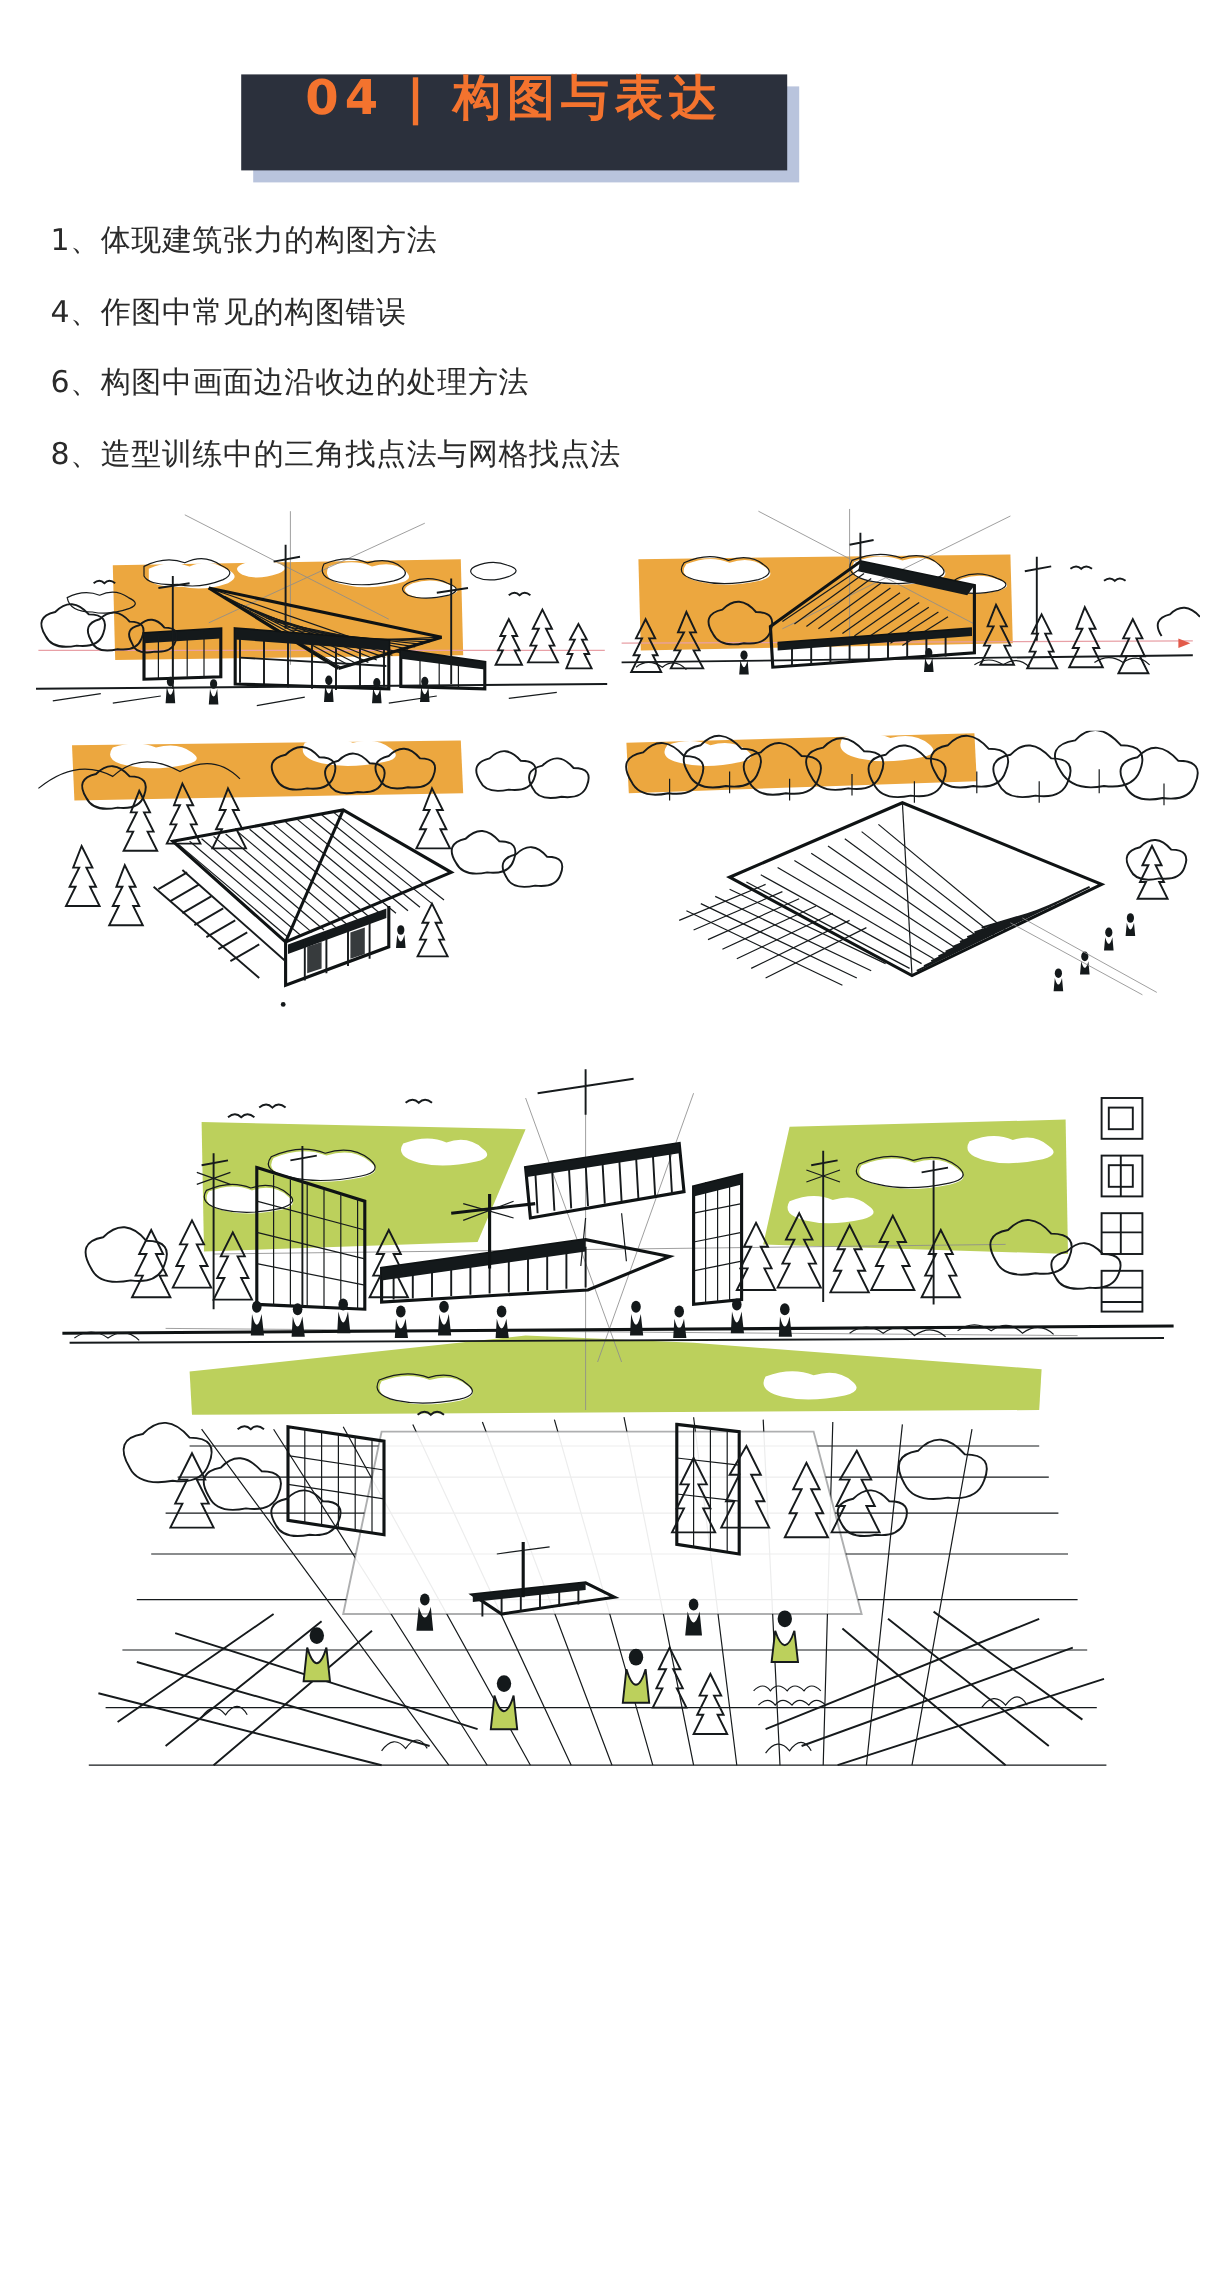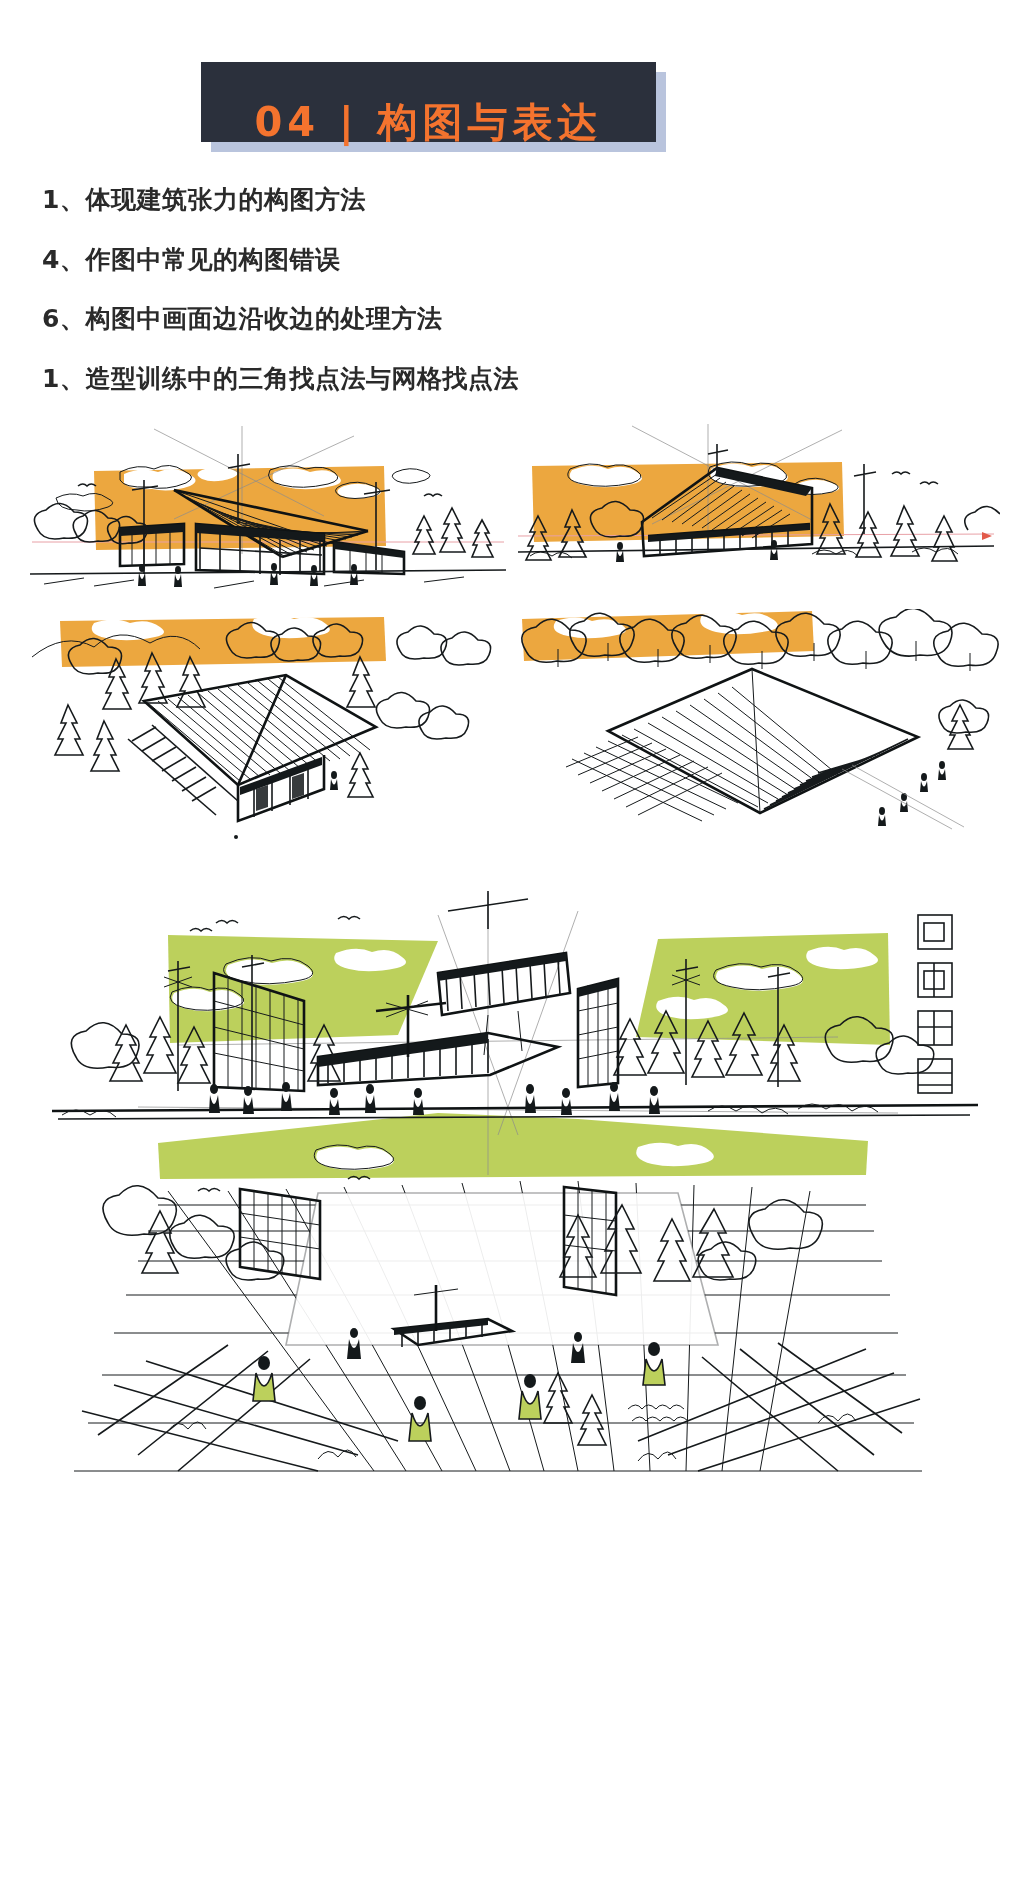--- a/index.html
+++ b/index.html
@@ -31,21 +31,21 @@
     background: #b9c4dd;
   }
   .banner {
     position: absolute;
     left: 201px;
     top: 62px;
     width: 455px;
     height: 80px;
     background: #2b303c;
     display: flex;
-    align-items: flex-end;
+    align-items: flex-start;
     justify-content: center;
   }
   .banner-title {
     color: #f4732e;
     font-size: 40px;
     font-weight: bold;
     letter-spacing: 5px;
     line-height: 1;
     white-space: nowrap;
     font-family: "DejaVu Sans", "Liberation Sans", sans-serif;
@@ -68,21 +68,21 @@
     margin: 26px 0 0 0;
     padding: 0;
   }
   .topic-list li {
     font-size: 25px;
     line-height: 1.1;
     color: #2a2a2a;
     margin: 0 0 32px 2px;
     letter-spacing: 0.5px;
     font-family: "DejaVu Sans", "Liberation Sans", sans-serif;
-    font-weight: 700;
+    font-weight: 400;
   }
 
   
   .figures {
     margin-top: 14px;
     position: relative;
   }
   .fig-row {
     display: flex;
     gap: 0px;
@@ -117,21 +117,21 @@
     <span class="banner-title">04 | 构图与表达</span>
   </div>
 </div>
 
 <div class="content">
 
   <ul class="topic-list">
     <li>1、体现建筑张力的构图方法</li>
     <li>4、作图中常见的构图错误</li>
     <li>6、构图中画面边沿收边的处理方法</li>
-    <li>1、造型训练中的三角找点法与网格找点法</li>
+    <li>8、造型训练中的三角找点法与网格找点法</li>
   </ul>
 </div>
 
 <div class="figures">
 
   <div class="fig-row">
 
     <div class="fig">
       <svg width="488" height="185" viewBox="0 0 488 185" xmlns="http://www.w3.org/2000/svg">
         <rect width="488" height="185" class="paper"></rect>

